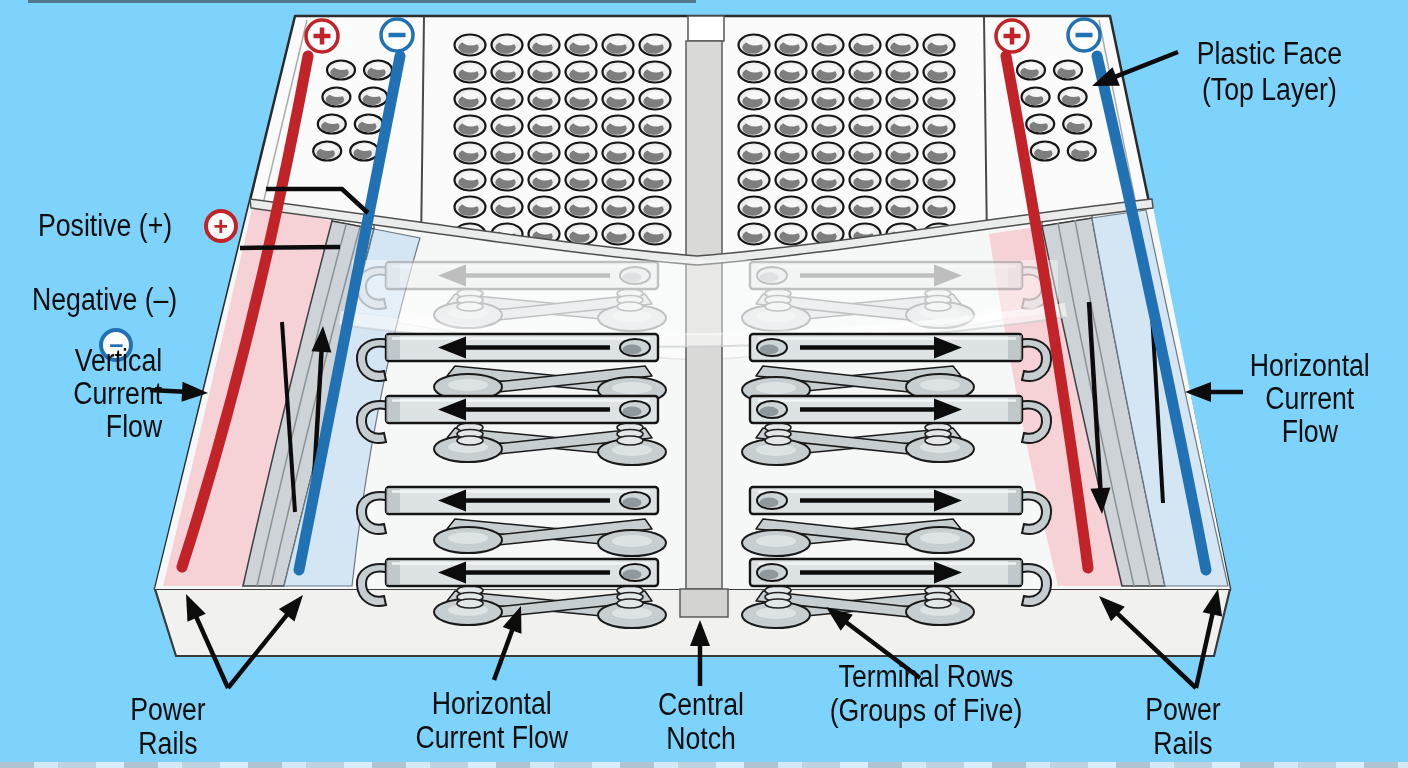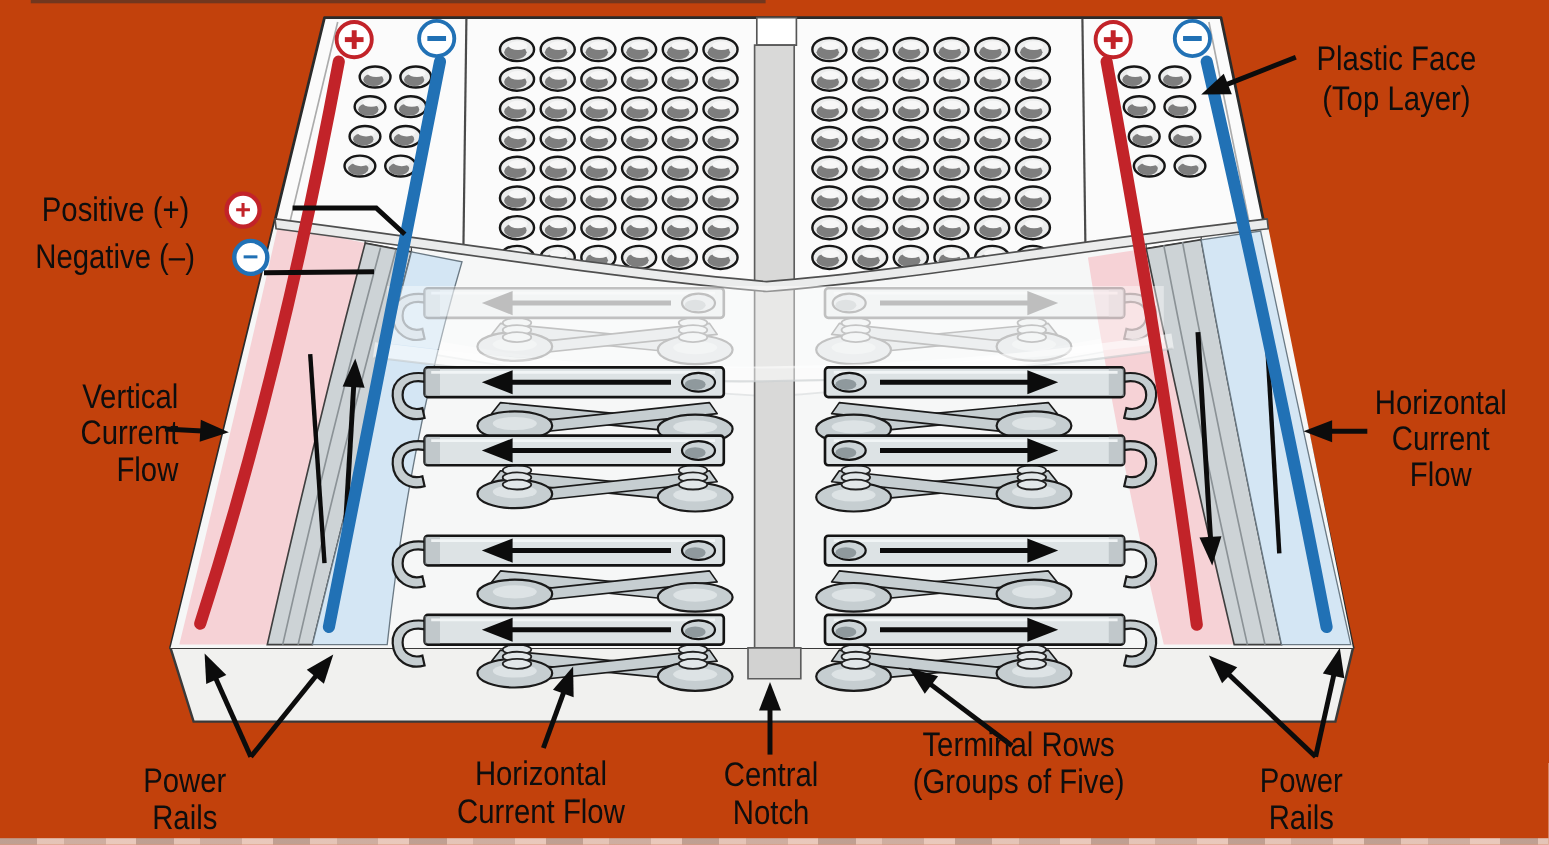--- a/index.html
+++ b/index.html
@@ -1,23 +1,23 @@
 <!DOCTYPE html>
 <html><head>
 <meta charset="utf-8">
 <style>
   html,body{margin:0;padding:0;background:#fff;}
-  .stage{position:relative;width:1408px;height:768px;background:#c2410c;overflow:hidden;
+  .stage{position:relative;width:1408px;height:768px;background:#7dd3fc;overflow:hidden;
          font-family:"Liberation Sans",sans-serif;}
   svg{position:absolute;left:0;top:0;}
   .lbl{position:absolute;color:#0e0e0e;font-size:31px;line-height:33px;text-align:center;}
   .lbl .txt{display:inline-block;transform:scaleX(.86);transform-origin:center top;white-space:pre-line;}
   .lbl.two .txt{line-height:34px;}
   .lbl.pf .txt{line-height:36px;}
-  .lrow{position:absolute;display:flex;align-items:center;gap:10px;color:#0e0e0e;}
+  .lrow{position:absolute;display:flex;align-items:center;gap:10px;color:#0e0e0e;margin-top:35px;}
   .lrow .txt{display:inline-block;font-size:31px;transform:scaleX(.86);transform-origin:left center;white-space:nowrap;}
   .sym{width:26px;height:26px;border-radius:50%;border:4px solid var(--rail-red,#c22329);
        display:flex;align-items:center;justify-content:center;
        font-size:25px;font-weight:bold;line-height:1;background:#fff;flex:none;}
   .sym.blue{border-color:var(--rail-blue,#2171b5);color:var(--rail-blue,#2171b5);}
   .sym.red{color:var(--rail-red,#c22329);}
   .artifact-top{position:absolute;left:28px;top:0;width:668px;height:3px;background:#303030;opacity:.55;}
   .artifact-bottom{position:absolute;left:0;top:762px;width:1408px;height:6px;opacity:.75;
      background:repeating-linear-gradient(90deg,#bfbfbf 0 34px,#f0f0f0 34px 58px,#d2d2d2 58px 96px,#f6f6f6 96px 124px);}
 </style>
@@ -948,21 +948,21 @@
 (Top Layer)</span>
   </div>
 
   <div class="lrow" style="left:38px;top:173px;">
     <span class="txt">Positive (+)</span>
     <span class="sym red">
         <span>+</span>
       </span>
   </div>
 
-  <div class="lrow" style="left:32px;top:216px;">
+  <div class="lrow" style="left:32px;top:247px;flex-direction:column;">
     <span class="txt">Negative (–)</span>
     <span class="sym blue">
         <span>−</span>
       </span>
   </div>
 
   <div class="lbl" style="left:9px;top:344px;width:160px;text-align:right;">
     <span class="txt">Vertical
 Current
 Flow</span>

